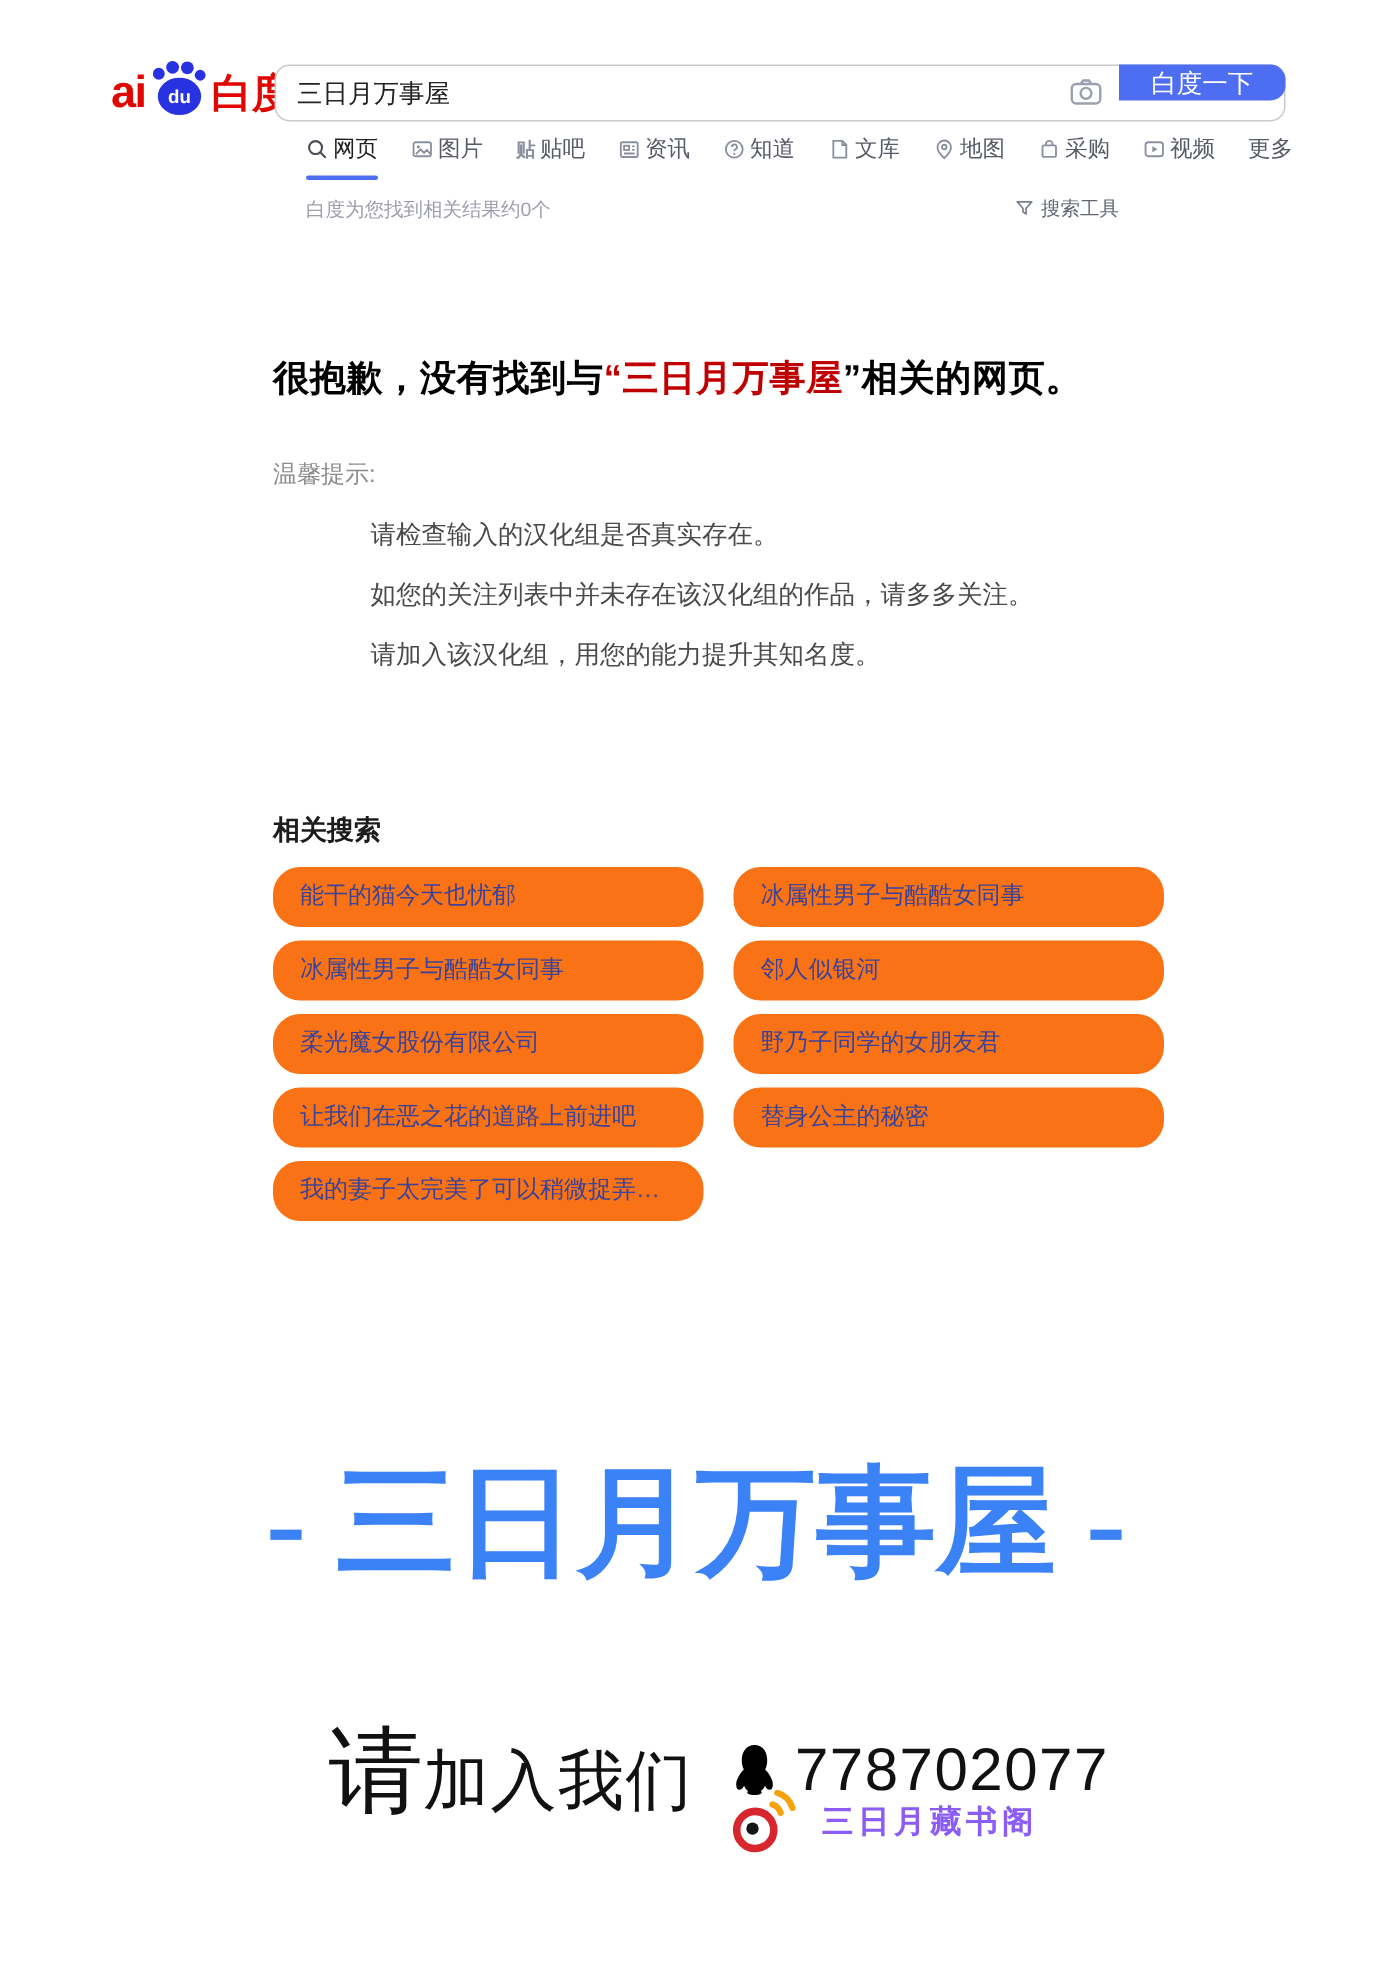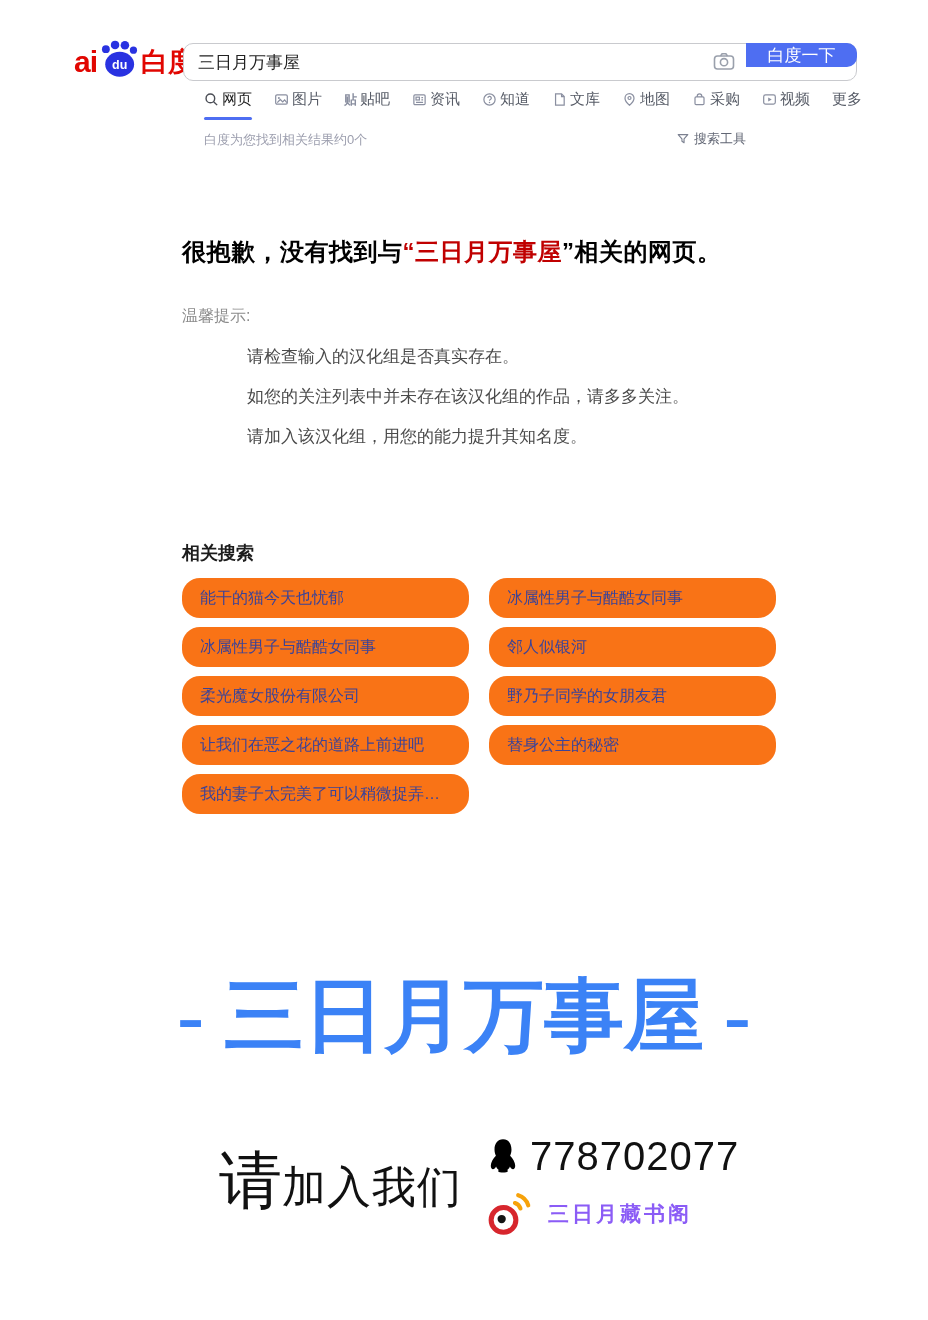--- a/index.html
+++ b/index.html
@@ -57,21 +57,21 @@
     color:#3b4398; font-size:16px; padding:0 18px; white-space:nowrap; overflow:hidden;
     text-overflow:ellipsis; cursor:pointer; }
 
   
   .big-title { position:absolute; left:0; top:972px; width:928px; text-align:center;
     font-family:"Liberation Serif","DejaVu Serif",serif; font-weight:900; font-size:80px;
     color:#3b82f6; line-height:1.1; white-space:nowrap; }
   .join { position:absolute; left:219px; top:1118px; display:flex; align-items:baseline; color:#111; }
   .join .big { font-size:63px; font-weight:500; }
   .join .rest { font-size:44px; font-weight:400; letter-spacing:1px;margin-top:40px; }
-  .qq-row { position:absolute; left:486px; top:1134px; display:flex; align-items:center; gap:10px; }
+  .qq-row { position:absolute; left:486px; top:1158px; display:flex; align-items:center; gap:10px; }
   .qq-row .num { font-size:40px; color:#111; letter-spacing:1px; }
   .weibo-row { position:absolute; left:486px; top:1192px; display:flex; align-items:center; gap:16px; }
   .weibo-row .name { font-family:Liberation Serif, serif; font-size:21px;
     font-weight:700; color:#8b5cf6; letter-spacing:3px; }
 
   svg { display:block; }
 </style>
 </head>
 <body>
 

